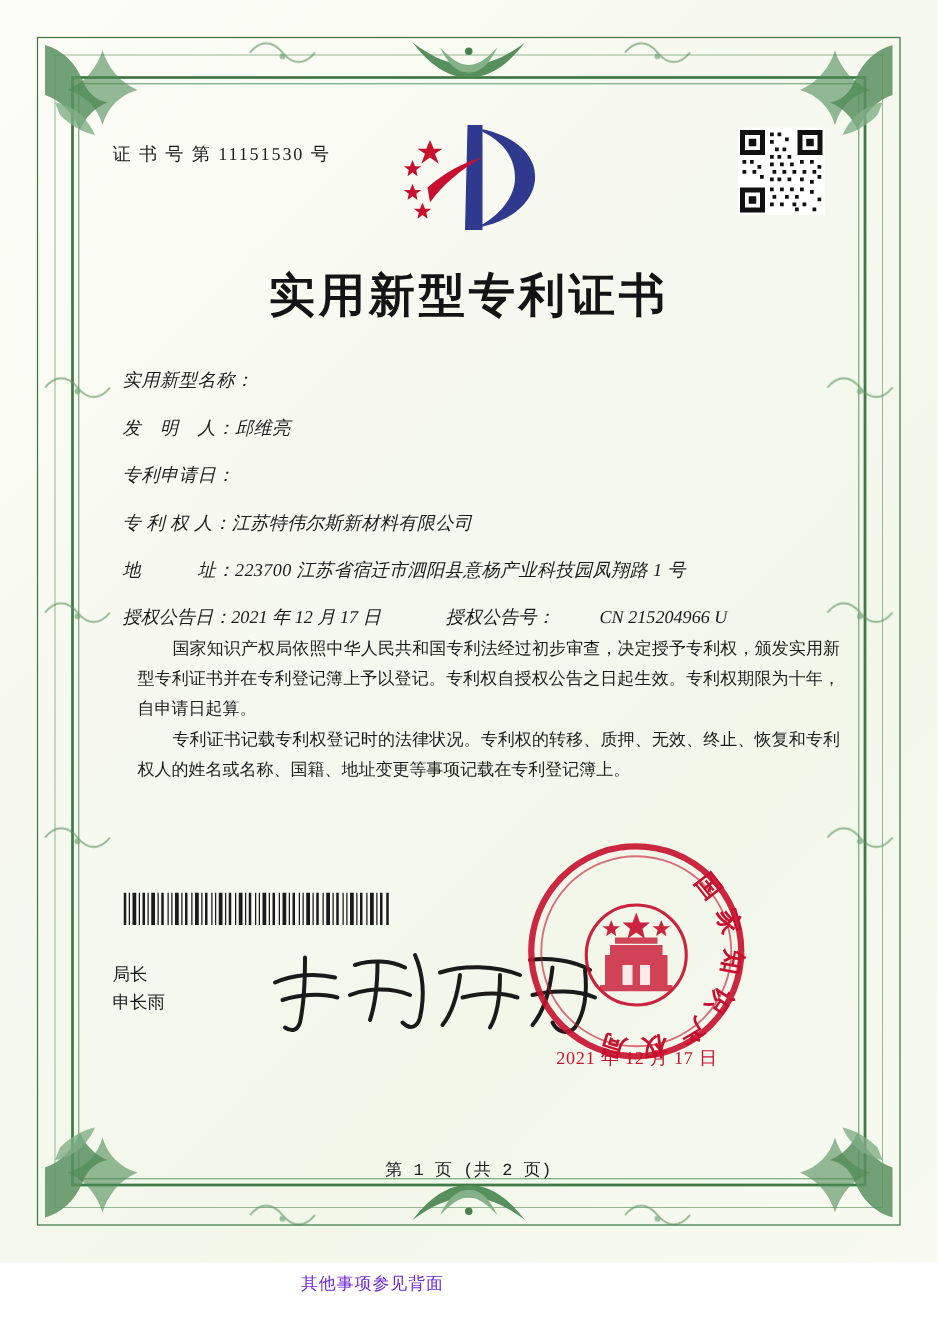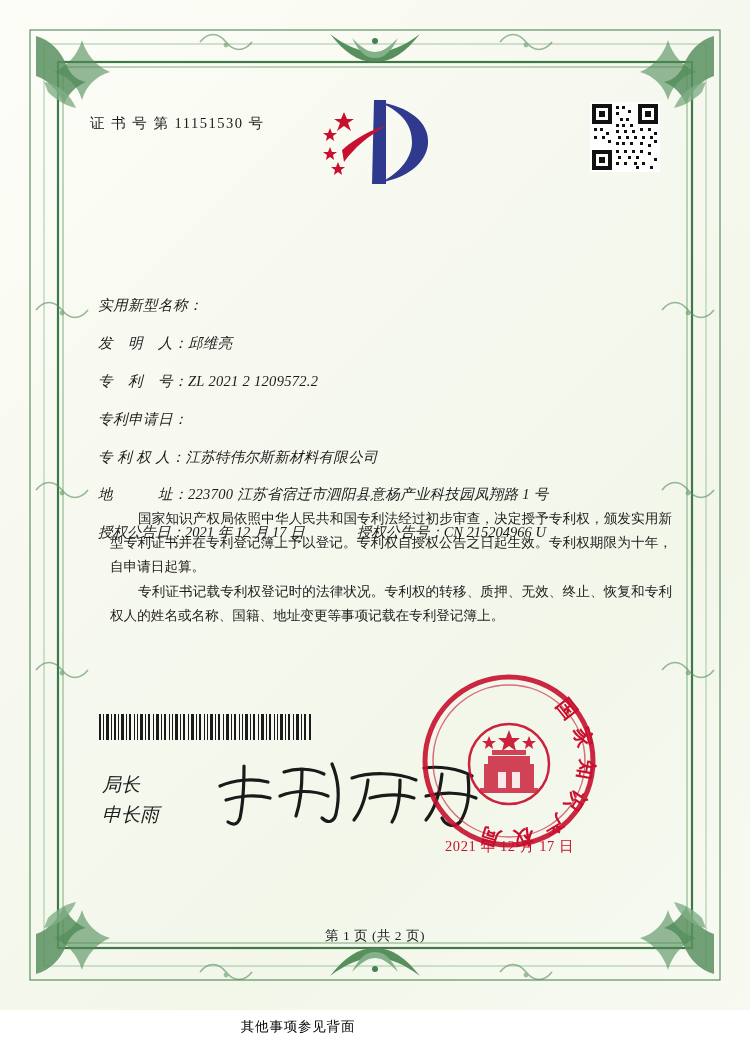--- a/index.html
+++ b/index.html
@@ -106,20 +106,21 @@
   .field-value {
     flex: 1 1 auto;
     color: #1c1c1c;
     letter-spacing: 0.3px;
   }
   .pub-date-label { flex: 0 0 auto; white-space: pre; }
   .pub-no-group {
     margin-left: 52px;
     display: flex;
     align-items: center;
+    gap: 36px;
   }
 
   .paragraphs {
     position: absolute;
     left: 20px;
     top: 415px;
     width: 562px;
     font-size: 13.6px;
     line-height: 1.75;
     color: #1c1c1c;
@@ -135,26 +136,25 @@
     position: absolute;
     left: 8px;
     top: 622px;
     width: 215px;
     height: 26px;
   }
 
   
   .sig-block {
     position: absolute;
-    left: 12px;
+    left: 0;
     top: 678px;
-    font-size: 19px;
+    font-size: 14px;
     line-height: 1.6;
     color: #1c1c1c;
-    font-style: italic;
   }
   .sig-script {
     position: absolute;
     left: 120px;
     top: 660px;
     width: 290px;
     height: 80px;
   }
 
   
@@ -176,30 +176,31 @@
 
   .page-footer {
     position: absolute;
     left: 0;
     top: 835px;
     width: 570px;
     text-align: center;
     font-size: 13.5px;
     color: #1c1c1c;
     letter-spacing: 0.5px;
+    font-family: Liberation Mono, monospace;
   }
 
   .below-note {
     position: absolute;
     left: 0;
     top: 1018px;
     width: 596px;
     text-align: center;
     font-size: 13.5px;
-    color: #000000;
+    color: #6d28d9;
     letter-spacing: 0.8px;
   }
 </style>
 </head>
 <body>
 
 <div class="certificate">
 
   <svg class="ornament-svg" viewBox="0 0 750 1010">
     <defs>
@@ -325,32 +326,29 @@
           <rect x="44" y="60" width="3" height="3"></rect>
         <rect x="50" y="48" width="3" height="3"></rect>
           <rect x="58" y="50" width="3" height="3"></rect>
           <rect x="64" y="56" width="3" height="3"></rect>
         <rect x="52" y="60" width="3" height="3"></rect>
           <rect x="60" y="64" width="3" height="3"></rect>
           <rect x="46" y="64" width="3" height="3"></rect>
       </g>
     </svg>
 
+    <div class="main-title">实用新型专利证书</div>
 
     <div class="fields">
       <div class="field-row">
         <span class="field-label">实用新型名称：</span>
       </div>
       <div class="field-row">
         <span class="field-label">发　明　人：</span>
         <span class="field-value">邱维亮</span>
-      </div>
-      <div class="field-row">
-        <span class="field-label">专　利　号：</span>
-        <span class="field-value">ZL 2021 2 1209572.2</span>
       </div>
       <div class="field-row">
         <span class="field-label">专利申请日：</span>
       </div>
       <div class="field-row">
         <span class="field-label">专 利 权 人：</span>
         <span class="field-value">江苏特伟尔斯新材料有限公司</span>
       </div>
       <div class="field-row">
         <span class="field-label">地　　　址：</span>

